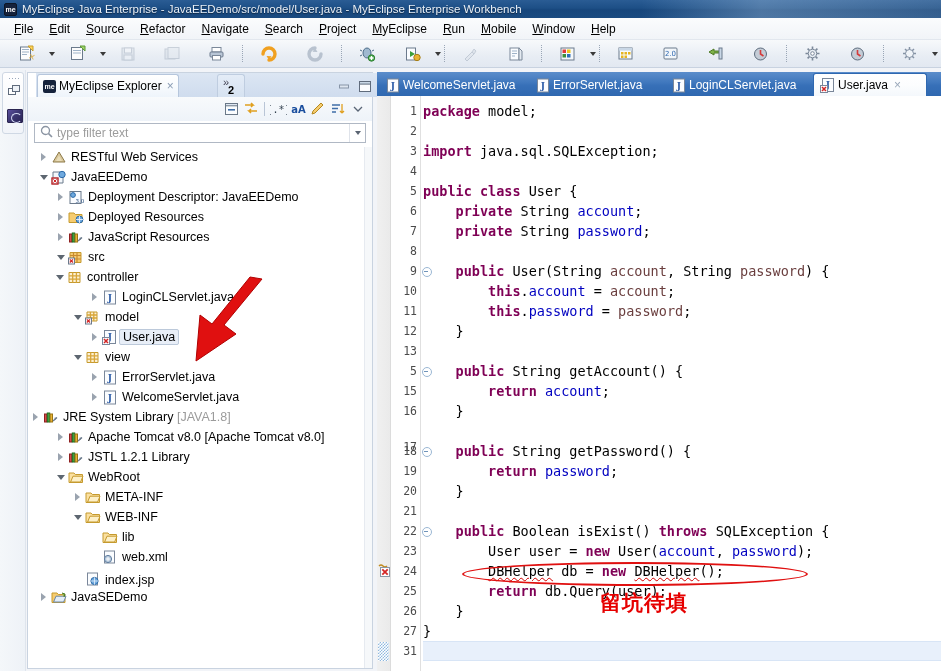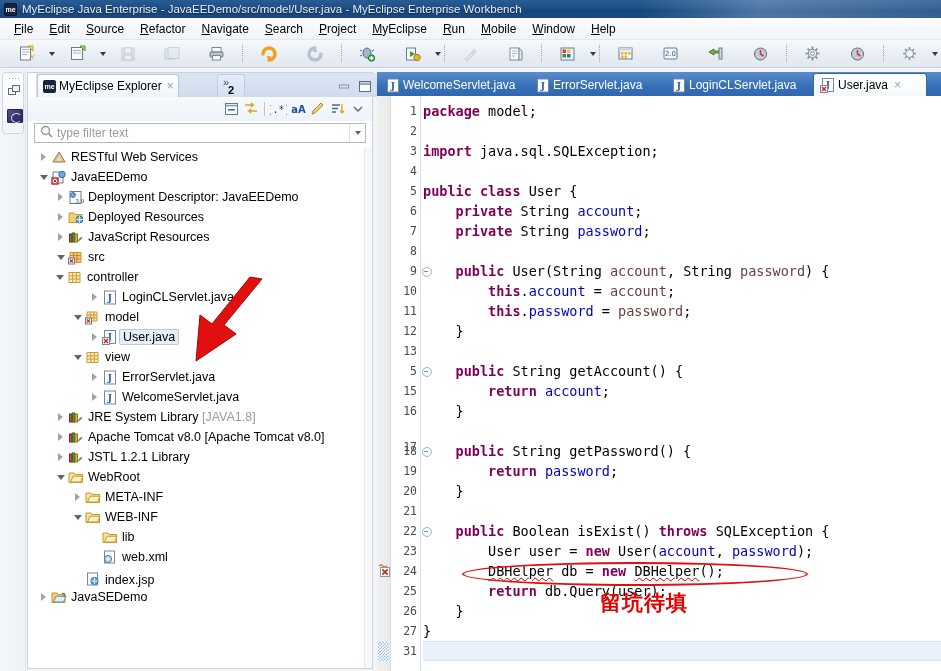--- a/index.html
+++ b/index.html
@@ -807,21 +807,21 @@
         <div class="trow" style="padding-left: 59px;">
           <span class="tw collapsed"></span>
           <span class="ticon">
             <svg width="16" height="15" viewBox="0 0 16 15">
               <rect x="2.5" y="1" width="11" height="13" fill="#fbfdff" stroke="#7a879a"></rect>
               <text x="8" y="10.5" font-size="9" font-family="DejaVu Serif, serif" font-weight="bold" fill="#2f5ea8" text-anchor="middle">J</text>
             </svg>
           </span>
           <span class="tlabel-wrap"><span class="tlabel">WelcomeServlet.java</span></span>
         </div>
-        <div class="trow" style="padding-left: 25px;">
+        <div class="trow" style="">
           <span class="tw collapsed"></span>
           <span class="ticon">
             <svg width="16" height="15" viewBox="0 0 16 15">
               <rect x="1.5" y="4" width="2.4" height="8" fill="#d84b4b" stroke="#8d1f1f"></rect>
               <rect x="4.3" y="3" width="2.4" height="9" fill="#3f9e3f" stroke="#1d6d1d"></rect>
               <rect x="7.1" y="4" width="2.4" height="8" fill="#e8b333" stroke="#9a7413"></rect>
               <path d="M10 11 l4-3.5" stroke="#6b7a8c" stroke-width="1.4"></path>
               <path d="M14 7.5 l-2.6 .3 .8 2.2z" fill="#6b7a8c"></path>
             </svg>
           </span>

